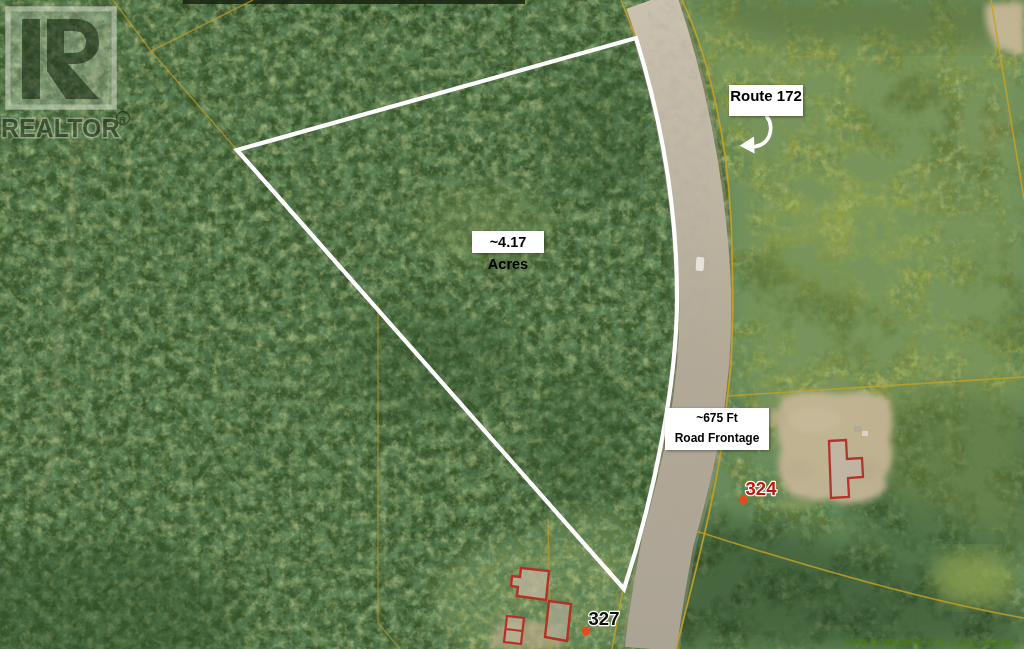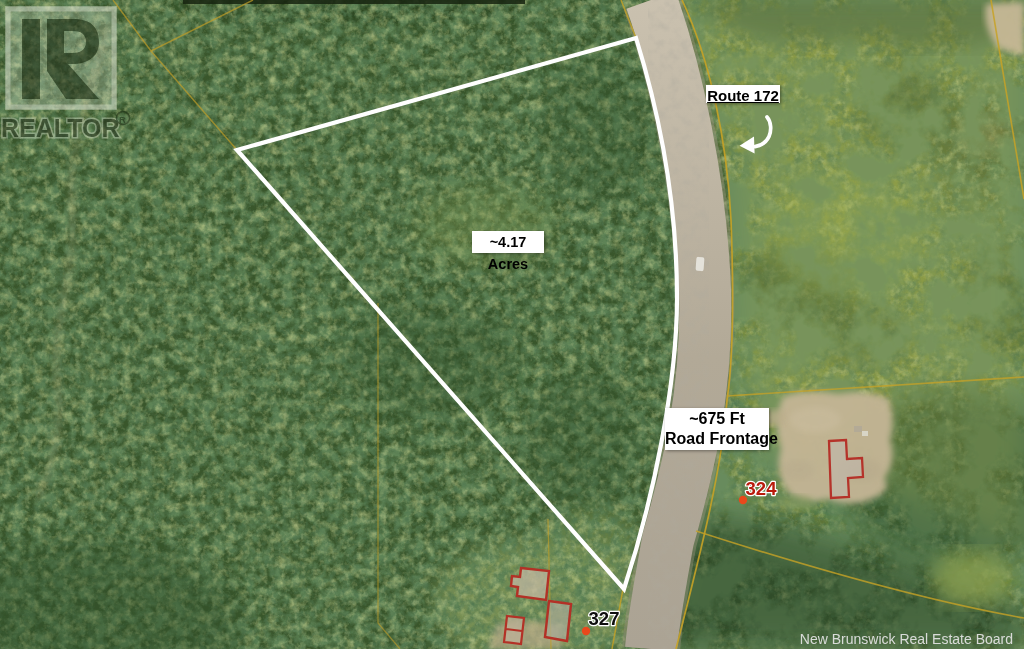--- a/index.html
+++ b/index.html
@@ -197,33 +197,33 @@
 <circle cx="743" cy="500" r="4.2" fill="#e8481c"></circle>
 
 <circle cx="586" cy="631" r="4.2" fill="#e8481c"></circle>
 
 <text x="761" y="495" font-family="'Liberation Sans',sans-serif" font-size="18.5" font-weight="bold" fill="#b91a0c" stroke="#ffffff" stroke-width="2.4" paint-order="stroke" stroke-linejoin="round" text-anchor="middle">324</text>
 
 <text x="604" y="625" font-family="'Liberation Sans',sans-serif" font-size="18.5" font-weight="bold" fill="#0e0e0e" stroke="#ffffff" stroke-width="2.4" paint-order="stroke" stroke-linejoin="round" text-anchor="middle">327</text>
 </svg>
 
 
-<div class="box" style="left:706px;top:85px;width:74px;height:18px;font-size:15px;line-height:21px;text-decoration:underline;">Route 172</div>
+<div class="box" style="left:729px;top:85px;width:74px;height:31px;font-size:15px;line-height:21px;">Route 172</div>
 
 <div class="box" style="left:472px;top:231px;width:72px;height:22px;font-size:14.5px;line-height:22px;">~4.17 Acres</div>
 
-<div class="box" style="left:665px;top:408px;width:104px;height:41px;font-size:16px;line-height:19.5px;padding-top:1px;white-space:nowrap;">~675 Ft<br>Road Frontage</div>
+<div class="box" style="left:665px;top:408px;width:104px;height:41px;font-size:12px;line-height:19.5px;padding-top:1px;white-space:nowrap;">~675 Ft<br>Road Frontage</div>
 
 <svg width="135" height="150" viewBox="0 0 135 150" style="position:absolute;left:0;top:0">
 <g opacity="0.65">
 <rect x="5" y="6" width="112" height="104" fill="#f4f7ec" opacity="0.34"></rect>
 <rect x="8" y="9" width="106" height="98" fill="none" stroke="#eef2e4" stroke-width="5" opacity="0.65"></rect>
 <path d="M22,19 L40,19 L40,99 L22,99 Z" fill="#16240f" opacity="0.8"></path>
 <path d="M47,19 L74,19 C 91,19 99,28 99,42 C 99,55 90,63 75,64 L68,64 L99,99 L66,99 L47,71 Z M64,31 L72,31 C 81,31 86,34 86,42 C 86,50 80,53 72,53 L64,53 Z" fill="#16240f" opacity="0.8" fill-rule="evenodd"></path>
 <text x="1" y="137" font-family="'Liberation Sans',sans-serif" font-weight="bold" font-size="25" letter-spacing="0" stroke="#e8eedd" stroke-width="3" fill="none" opacity="0.55">REALTOR</text>
 <text x="1" y="137" font-family="'Liberation Sans',sans-serif" font-weight="bold" font-size="25" letter-spacing="0" fill="#16240f" opacity="0.82">REALTOR</text>
 <circle cx="123" cy="118" r="6.5" fill="none" stroke="#16240f" stroke-width="1.5" opacity="0.75"></circle>
 <text x="119" y="122.5" font-family="'Liberation Sans',sans-serif" font-weight="bold" font-size="9.5" fill="#16240f" opacity="0.75">R</text>
 </g>
 </svg>
 
-<div style="position:absolute;right:11px;bottom:2px;font-size:14px;color:#e5e5e5;opacity:0.92;">New Brunswick Real Estate Board</div>
+<div style="position:absolute;right:11px;bottom:2px;font-size:11px;color:#4d7c0f;opacity:0.92;">New Brunswick Real Estate Board</div>
 </div>
 
 </body></html>

